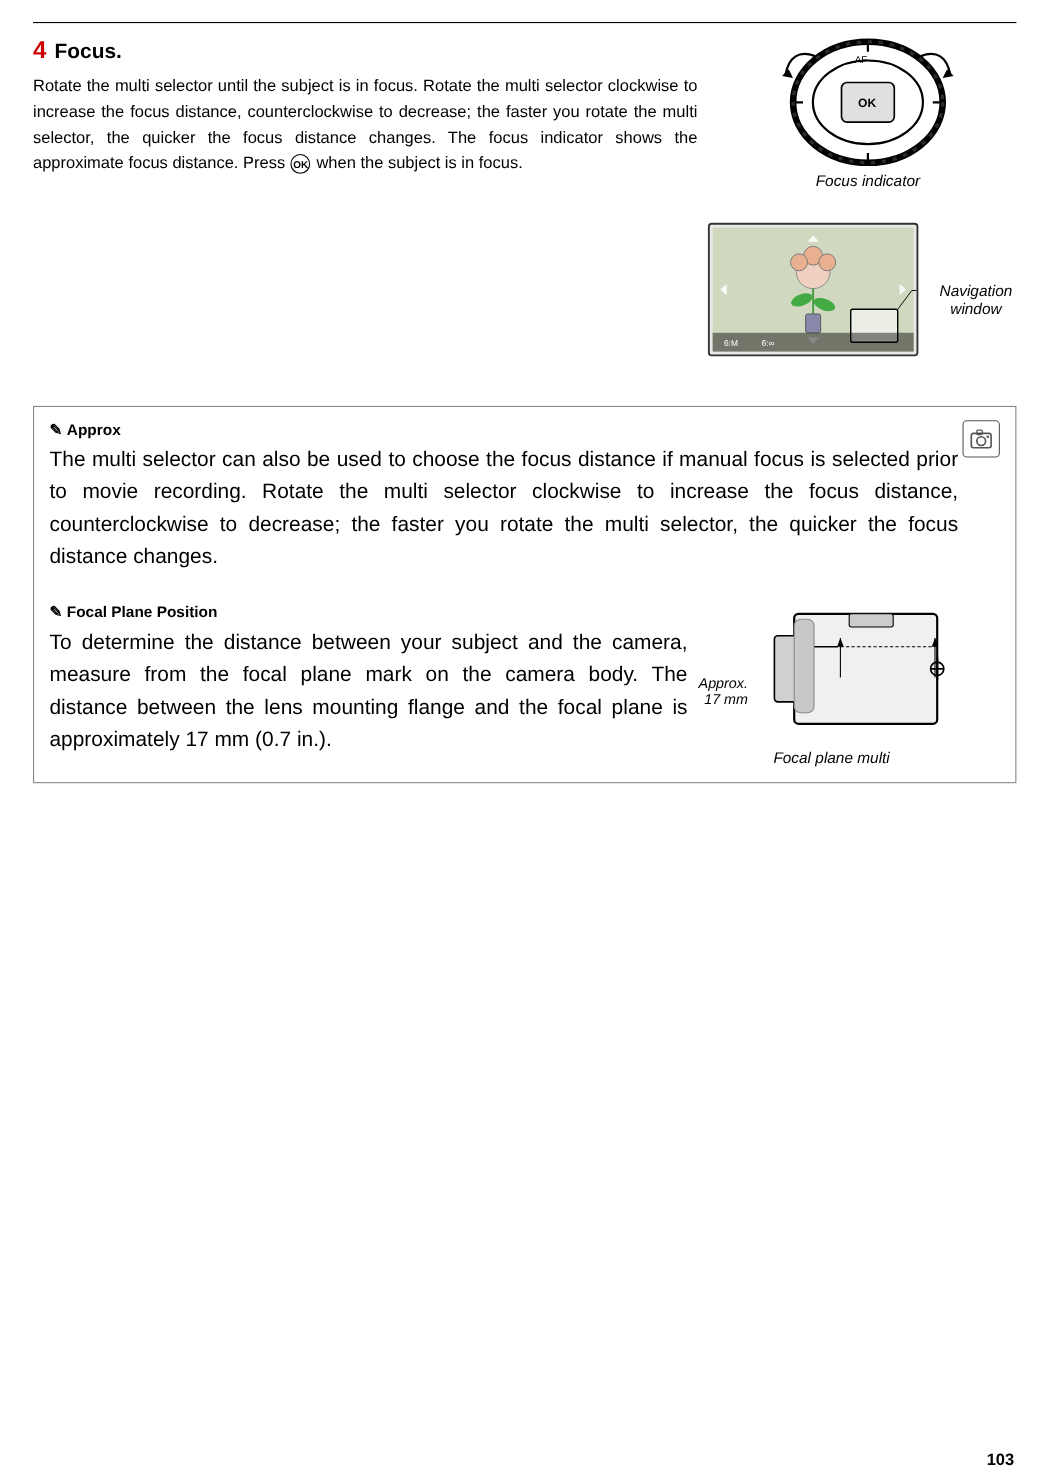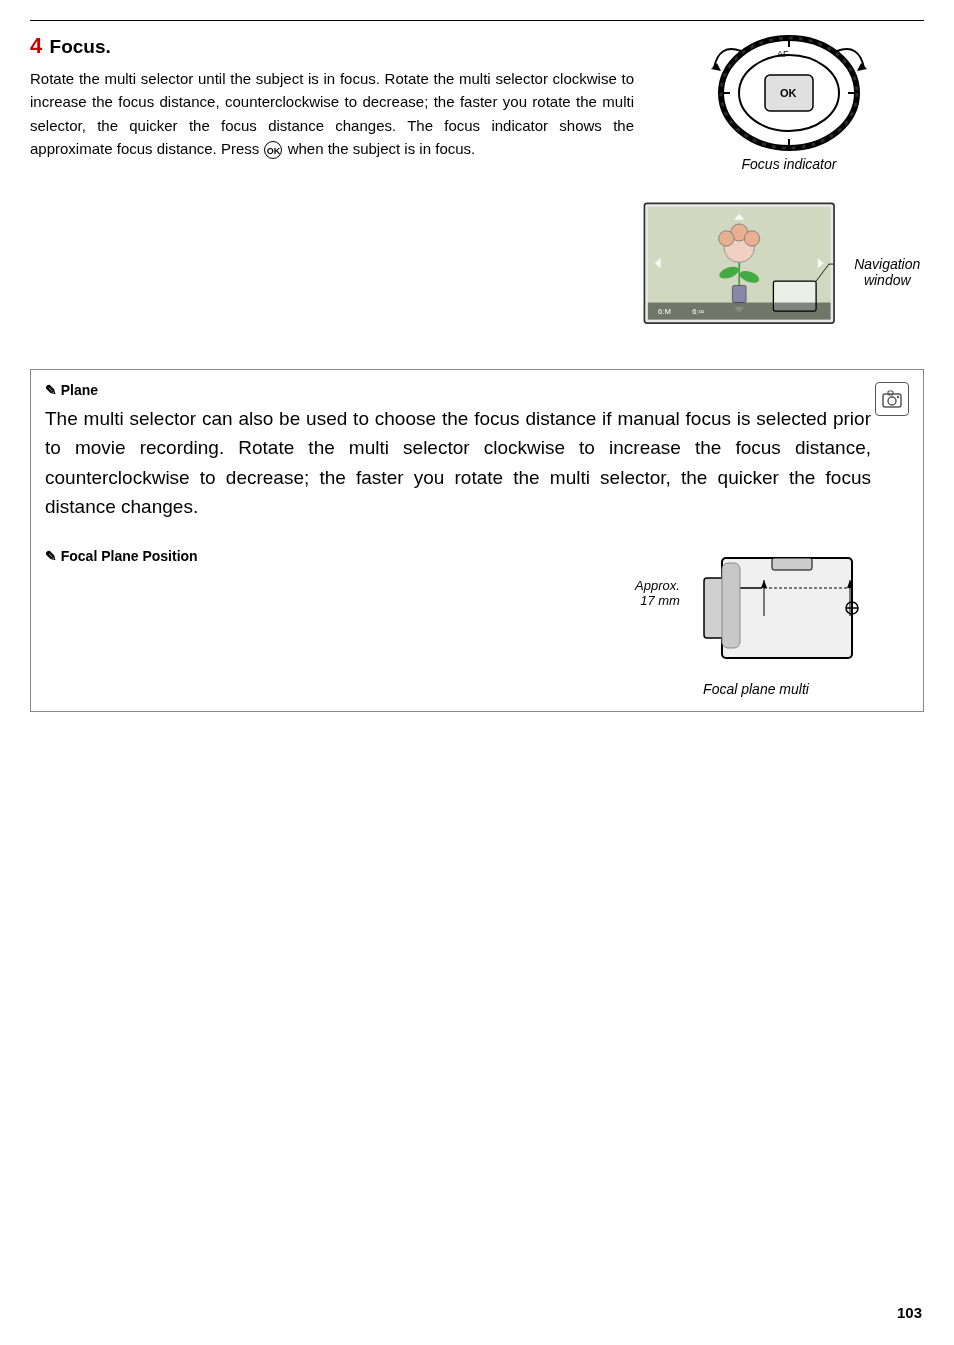--- a/index.html
+++ b/index.html
@@ -175,21 +175,21 @@
     .focal-image-wrap {
       width: 230px;
       display: flex;
       flex-direction: column;
       align-items: center;
     }
 
     
     .page-number {
       position: absolute;
-      bottom: 24px;
+      bottom: 9px;
       right: 32px;
       font-size: 15px;
       font-weight: bold;
     }
 
     
     .note-separator {
       height: 12px;
     }
 
@@ -286,36 +286,37 @@
       </div>
     </div>
   </div>
 
   <div class="note-box">
     <div class="note-box-inner">
       <div class="note-content">
 
         <div class="note-heading">
           <span class="note-pencil">✎</span>
-          <span>Plane</span>
+          <span>Approx</span>
         </div>
         <p class="note-body">The multi selector can also be used to choose the focus distance if manual focus is selected prior to movie recording. Rotate the multi selector clockwise to increase the focus distance, counterclockwise to decrease; the faster you rotate the multi selector, the quicker the focus distance changes.</p>
 
         <div class="note-separator"></div>
 
         <div class="focal-section">
           <div class="focal-text">
             <div class="note-heading">
               <span class="note-pencil">✎</span>
               <span>Focal Plane Position</span>
             </div>
+            <p class="note-body">To determine the distance between your subject and the camera, measure from the focal plane mark on the camera body. The distance between the lens mounting flange and the focal plane is approximately 17 mm (0.7 in.).</p>
           </div>
 
           <div class="focal-image-wrap">
-            <div style="display:flex;align-items:flex-start;gap:22px;">
+            <div style="display:flex;align-items:center;gap:22px;">
               <div style="display:flex;flex-direction:column;align-items:flex-end;font-style:italic;font-size:13px;padding-top:30px;">
                 <span>Approx.</span>
                 <span>17 mm</span>
               </div>
               <svg width="175" height="130" viewBox="0 0 175 130" xmlns="http://www.w3.org/2000/svg">
 
                 <rect x="20" y="10" width="130" height="100" rx="4" fill="#f0f0f0" stroke="#000" stroke-width="2"></rect>
 
                 <line x1="20" y1="40" x2="60" y2="40" stroke="#000" stroke-width="1.5"></line>
 

